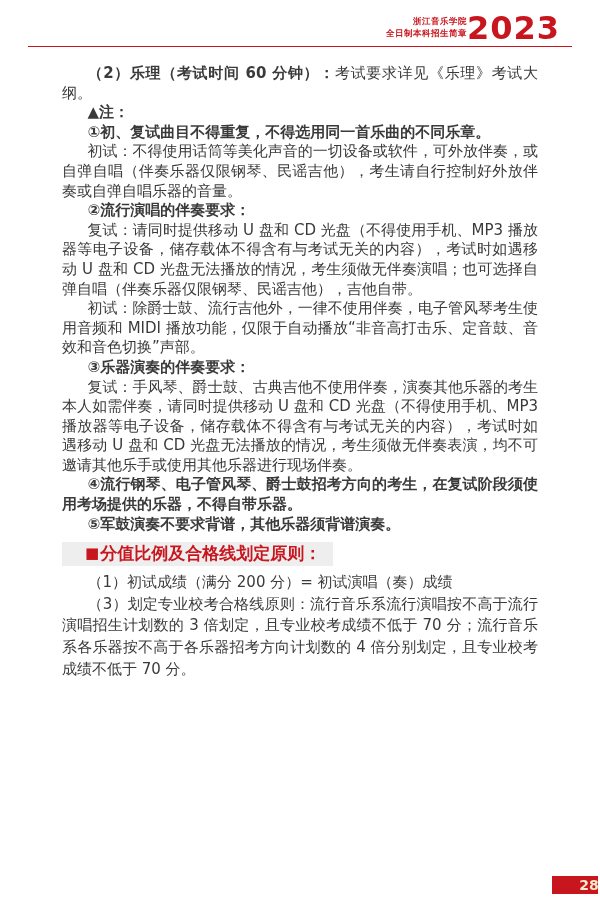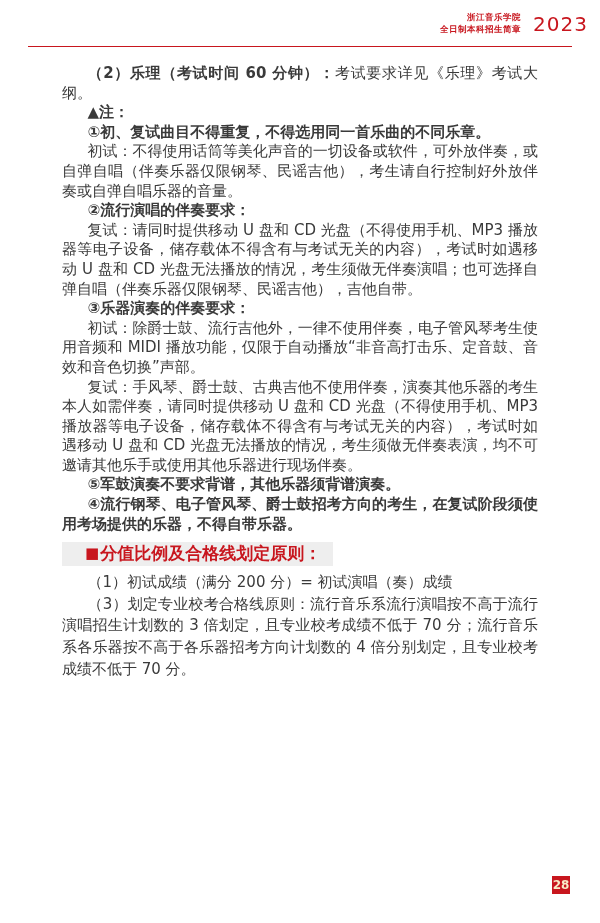--- a/index.html
+++ b/index.html
@@ -10,36 +10,36 @@
   html, body { margin: 0; padding: 0; }
   body {
     width: 600px; height: 923px;
     background: #ffffff;
     position: relative;
     font-family: "DejaVu Sans", "Liberation Sans", sans-serif;
     overflow: hidden;
   }
   .page-header {
     position: absolute;
-    top: 12px; right: 12px;
+    top: 12px; right: 40px;
     display: flex;
     align-items: center;
-    gap: 12px;
+    gap: 0;
     color: var(--accent);
   }
   .header-org {
     text-align: right;
     font-size: 8.5px;
     font-weight: bold;
     line-height: 1.4;
     letter-spacing: 0.5px;
   }
   .header-year {
-    font-size: 20px;
-    font-weight: normal;
+    font-size: 32px;
+    font-weight: bold;
     letter-spacing: 1px;
     line-height: 1;
   }
   .header-rule {
     position: absolute;
     top: 46px; left: 28px; right: 28px;
     height: 1px;
     background: var(--accent);
   }
   .content {
@@ -73,25 +73,26 @@
     margin-right: 1px;
     position: relative;
     top: -1px;
   }
   .page-badge {
     position: absolute;
     left: 552px; top: 876px;
     width: 18px; height: 18px;
     background: var(--accent);
     color: #F8EBC8;
-    font-size: 12px;
+    font-size: 14px;
     font-weight: bold;
     display: flex;
     align-items: center;
     justify-content: center;
+    padding-left: 28px;
   }
 </style>
 </head>
 <body>
 
 <header class="page-header">
   <div class="header-org">
     <div>浙江音乐学院</div>
     <div>全日制本科招生简章</div>
   </div>
@@ -99,23 +100,23 @@
 </header>
 <div class="header-rule"></div>
 
 <main class="content">
     <p class="para"><b>（2）乐理（考试时间 60 分钟）：</b>考试要求详见《乐理》考试大纲。</p>
     <p class="para"><b>▲注：</b></p>
     <p class="para"><b>①初、复试曲目不得重复，不得选用同一首乐曲的不同乐章。</b></p>
     <p class="para">初试：不得使用话筒等美化声音的一切设备或软件，可外放伴奏，或自弹自唱（伴奏乐器仅限钢琴、民谣吉他），考生请自行控制好外放伴奏或自弹自唱乐器的音量。</p>
     <p class="para"><b>②流行演唱的伴奏要求：</b></p>
     <p class="para">复试：请同时提供移动 U 盘和 CD 光盘（不得使用手机、MP3 播放器等电子设备，储存载体不得含有与考试无关的内容），考试时如遇移动 U 盘和 CD 光盘无法播放的情况，考生须做无伴奏演唱；也可选择自弹自唱（伴奏乐器仅限钢琴、民谣吉他），吉他自带。</p>
+    <p class="para">初试：除爵士鼓、流行吉他外，一律不使用伴奏，电子管风琴考生使用音频和 MIDI 播放功能，仅限于自动播放“非音高打击乐、定音鼓、音效和音色切换”声部。</p>
     <p class="para"><b>③乐器演奏的伴奏要求：</b></p>
-    <p class="para">初试：除爵士鼓、流行吉他外，一律不使用伴奏，电子管风琴考生使用音频和 MIDI 播放功能，仅限于自动播放“非音高打击乐、定音鼓、音效和音色切换”声部。</p>
     <p class="para">复试：手风琴、爵士鼓、古典吉他不使用伴奏，演奏其他乐器的考生本人如需伴奏，请同时提供移动 U 盘和 CD 光盘（不得使用手机、MP3 播放器等电子设备，储存载体不得含有与考试无关的内容），考试时如遇移动 U 盘和 CD 光盘无法播放的情况，考生须做无伴奏表演，均不可邀请其他乐手或使用其他乐器进行现场伴奏。</p>
+    <p class="para"><b>④流行钢琴、电子管风琴、爵士鼓招考方向的考生，在复试阶段须使用考场提供的乐器，不得自带乐器。</b></p>
     <p class="para"><b>⑤军鼓演奏不要求背谱，其他乐器须背谱演奏。</b></p>
-    <p class="para"><b>④流行钢琴、电子管风琴、爵士鼓招考方向的考生，在复试阶段须使用考场提供的乐器，不得自带乐器。</b></p>
     <div><div class="section-heading"><span class="marker">■</span><span>分值比例及合格线划定原则：</span></div></div>
     <p class="para lower">（1）初试成绩（满分 200 分）= 初试演唱（奏）成绩</p>
     <p class="para lower">（3）划定专业校考合格线原则：流行音乐系流行演唱按不高于流行演唱招生计划数的 3 倍划定，且专业校考成绩不低于 70 分；流行音乐系各乐器按不高于各乐器招考方向计划数的 4 倍分别划定，且专业校考成绩不低于 70 分。</p>
   </main>
 
 <div class="page-badge">28</div>
 
 </body></html>

